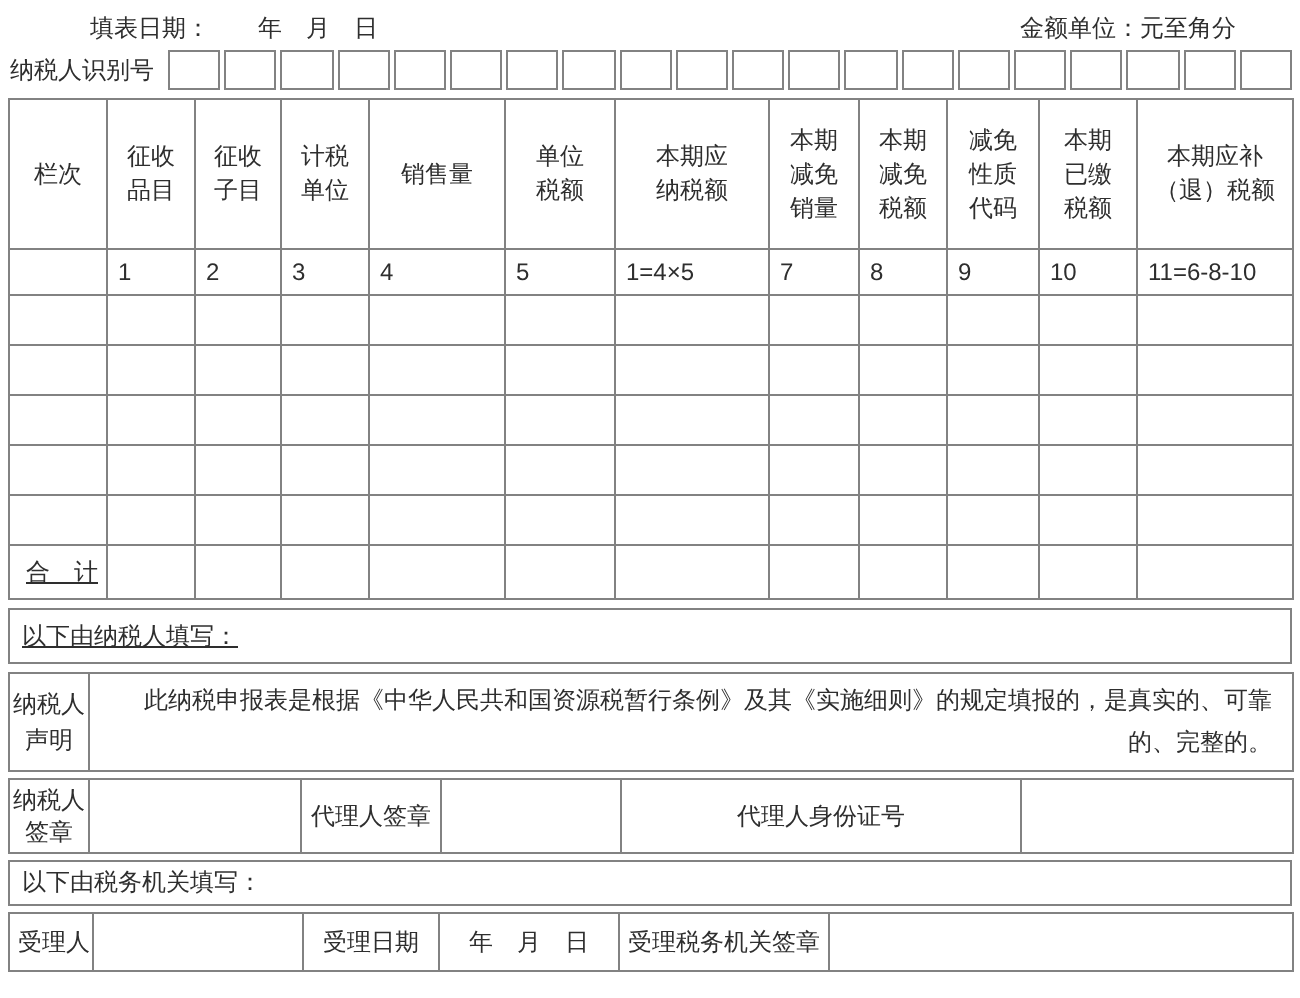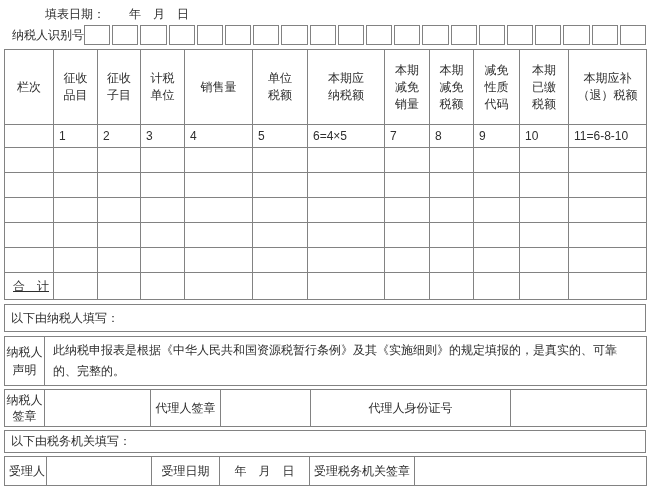--- a/index.html
+++ b/index.html
@@ -8,54 +8,55 @@
     width:650px;height:499px;
     font-family:"Liberation Sans","DejaVu Sans",sans-serif;
     font-size:12px;color:#2e2e2e;
     box-sizing:border-box;
     padding-top:6px;
     overflow:hidden;
     background:#fff;
   }
   .topline{margin-left:45px;height:16px;line-height:16px;}
   .topline2{margin-left:45px;margin-right:32px;height:16px;line-height:16px;display:flex;justify-content:space-between;}
-  .idrow{margin-top:2px;display:flex;align-items:center;height:22px;text-align:right;}
+  .idrow{margin-top:2px;display:flex;align-items:center;height:22px;}
   .idrow .idlabel{width:79px;padding-left:5px;flex:none;}
   .idboxes{flex:1;display:flex;gap:2px;margin-right:4px;height:20px;}
   .idboxes .box{flex:1;border:1px solid #828282;background:#fff;}
   table{border-collapse:collapse;table-layout:fixed;margin-left:4px;background:#fff;}
   td{border:1px solid #828282;font-size:12px;color:#2e2e2e;text-align:center;vertical-align:middle;white-space:pre-line;padding:0;overflow:hidden;}
   .main{width:642px;margin-top:3px;}
   .main tr.hdr td{height:74px;line-height:17px;}
   .main tr.num td{height:22px;text-align:left;padding-left:5px;white-space:nowrap;}
   .main tr.blank td{height:24px;}
   .main tr.total td{height:26px;text-decoration:underline;}
   .main tr.total td.tlabel{text-align:left;padding-left:8px;}
   .sec{width:642px;}
-  .secA{margin-top:4px;}
+  .secA{margin-top:4px;text-decoration:underline;}
   .secA td{height:26px;text-align:left;padding-left:6px;}
   .secB{margin-top:4px;}
   .secB td.lbl{height:48px;line-height:18px;}
-  .secB td.stmt{text-align:left;padding:2px 10px 2px 8px;line-height:21px;}
+  .secB td.stmt{text-align:right;padding:2px 10px 2px 8px;line-height:21px;}
   .secC{margin-top:3px;}
   .secC td{height:36px;line-height:16px;}
   .secD{margin-top:3px;}
   .secD td{height:21px;text-align:left;padding-left:6px;}
   .secE{margin-top:3px;}
   .secE td{height:28px;}
   .secE td.acceptor{text-align:left;padding-left:4px;}
 </style>
 </head>
 <body>
 
 <div class="page">
 
 
   <div class="topline2">
     <span>填表日期：　　年　月　日</span>
+    <span>金额单位：元至角分</span>
   </div>
 
   <div class="idrow">
     <span class="idlabel">纳税人识别号</span>
     <div class="idboxes" id="idboxes">
         <span class="box"></span>
         <span class="box"></span>
         <span class="box"></span>
         <span class="box"></span>
         <span class="box"></span>
@@ -121,21 +122,21 @@
       <td>本期应补
 （退）税额</td>
     </tr>
     <tr class="num">
       <td></td>
       <td>1</td>
       <td>2</td>
       <td>3</td>
       <td>4</td>
       <td>5</td>
-      <td>6=4×5</td>
+      <td>1=4×5</td>
       <td>7</td>
       <td>8</td>
       <td>9</td>
       <td>10</td>
       <td>11=6-8-10</td>
     </tr>
     <tr class="blank">
       <td></td>
           <td></td>
           <td></td>

